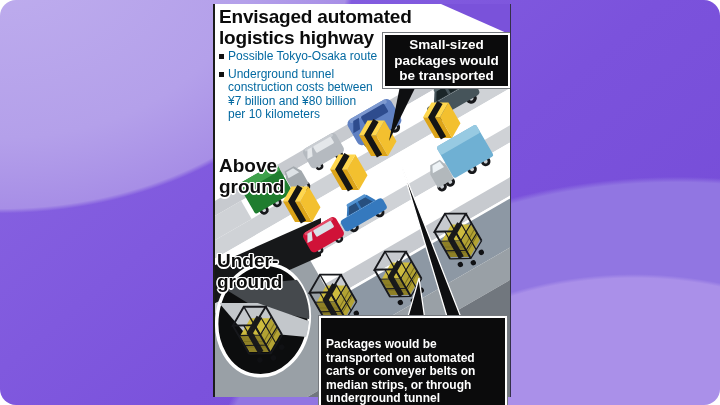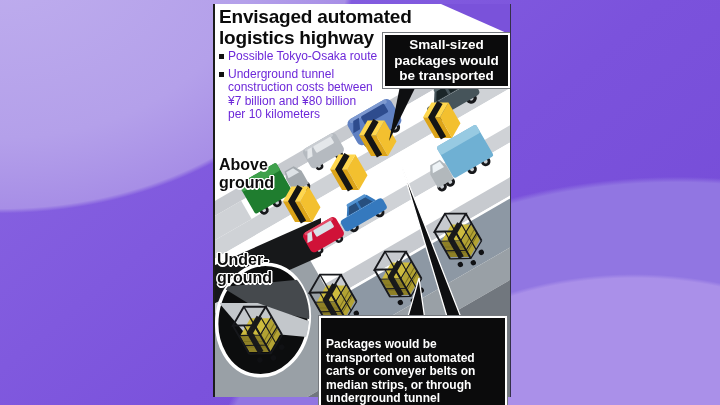--- a/index.html
+++ b/index.html
@@ -5,36 +5,37 @@
   html,body{margin:0;padding:0;width:720px;height:405px;overflow:hidden;}
   .stage{
     position:relative;width:720px;height:405px;overflow:hidden;
     font-family:"Liberation Sans",sans-serif;
     background-color:#7b52dc;
     background-image:
       radial-gradient(ellipse 560px 400px at 88% 122%, #aa90e9 0%, #aa90e9 54%, rgba(170,144,233,0) 55%),
       radial-gradient(ellipse 780px 560px at 94% 128%, #9176e2 0%, #9176e2 60%, rgba(145,118,226,0) 61%),
       radial-gradient(ellipse 660px 470px at 0% -10%, #bfaeee 0%, #b4a0ea 38%, #a78ee6 53%, rgba(167,142,230,0) 54%),
       linear-gradient(140deg, #8a67e2 0%, #7b52dc 55%, #744bd6 100%);
+    border-radius: 16px;
   }
   .card{position:absolute;left:213px;top:4px;width:298px;height:393px;background:#ffffff;}
   .card::before{content:"";position:absolute;left:0;top:0;width:2px;height:100%;background:#1c1c1c;z-index:7;}
   .card::after{content:"";position:absolute;right:0;top:0;width:1.5px;height:100%;background:#35304a;z-index:7;}
   .scene{position:absolute;left:0;top:0;z-index:1;}
   .title{
     position:absolute;left:6px;top:3px;z-index:4;
     font-size:19px;line-height:1.08;font-weight:bold;letter-spacing:-0.2px;
     color:#0b0b0b;white-space:pre-line;
   }
   .bullets{position:absolute;left:6px;top:46px;z-index:4;}
   .bullet{display:flex;margin-bottom:4px;}
   .bullet .sq{width:5px;height:5px;background:#111;margin:4px 4px 0 0;flex:none;}
-  .bullet .bt{font-size:12px;line-height:1.13;color:#6d28d9;white-space:pre-line;}
+  .bullet .bt{font-size:12px;line-height:1.13;color:#0369a1;white-space:pre-line;}
   .label{
-    position:absolute;z-index:4;font-size:16px;font-weight:bold;line-height:1.1;
+    position:absolute;z-index:4;font-size:19px;font-weight:bold;line-height:1.1;
     color:#0d0d0d;white-space:pre-line;
     text-shadow:-1px -1px 0 #fff,1px -1px 0 #fff,-1px 1px 0 #fff,1px 1px 0 #fff,
       -1.5px 0 0 #fff,1.5px 0 0 #fff,0 -1.5px 0 #fff,0 1.5px 0 #fff;
   }
   #lbl-above{left:6px;top:152px;}
   #lbl-under{left:4px;top:211px;margin-top:36px;}
   .callout{
     position:absolute;z-index:6;background:#0b0b0c;color:#ffffff;font-weight:bold;
     border:2px solid #ffffff;box-shadow:0 0 0 1px #75797e;white-space:pre-line;
   }

